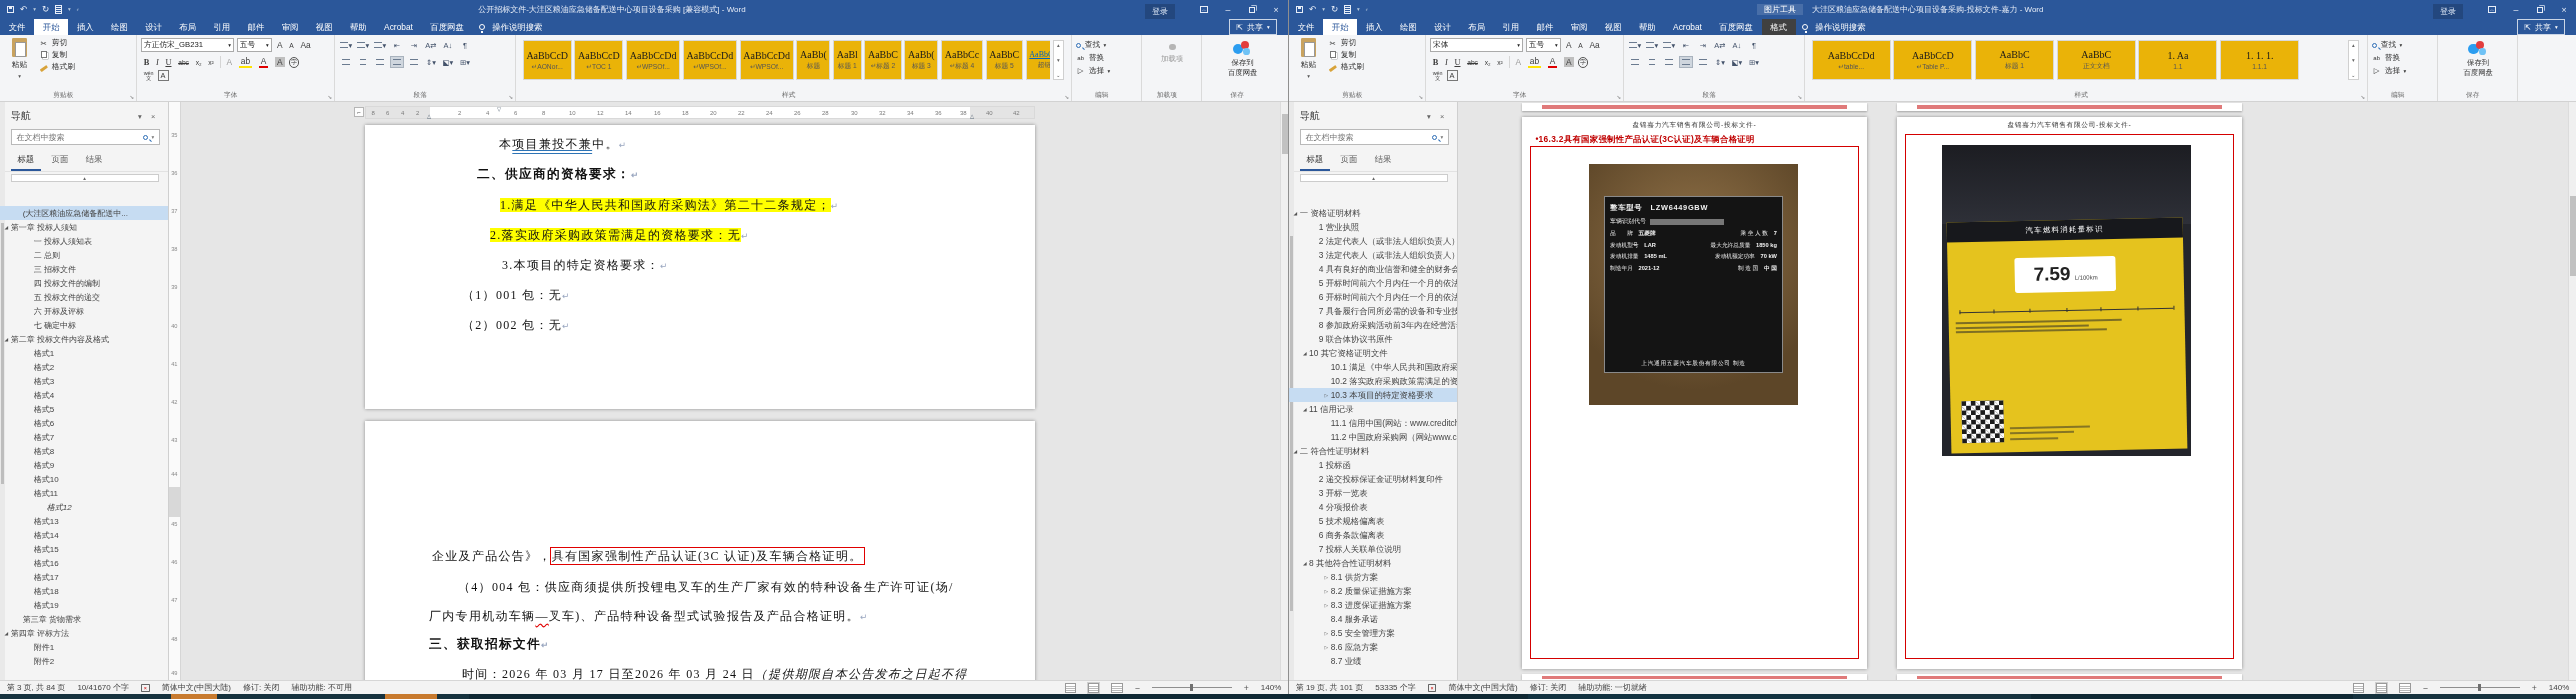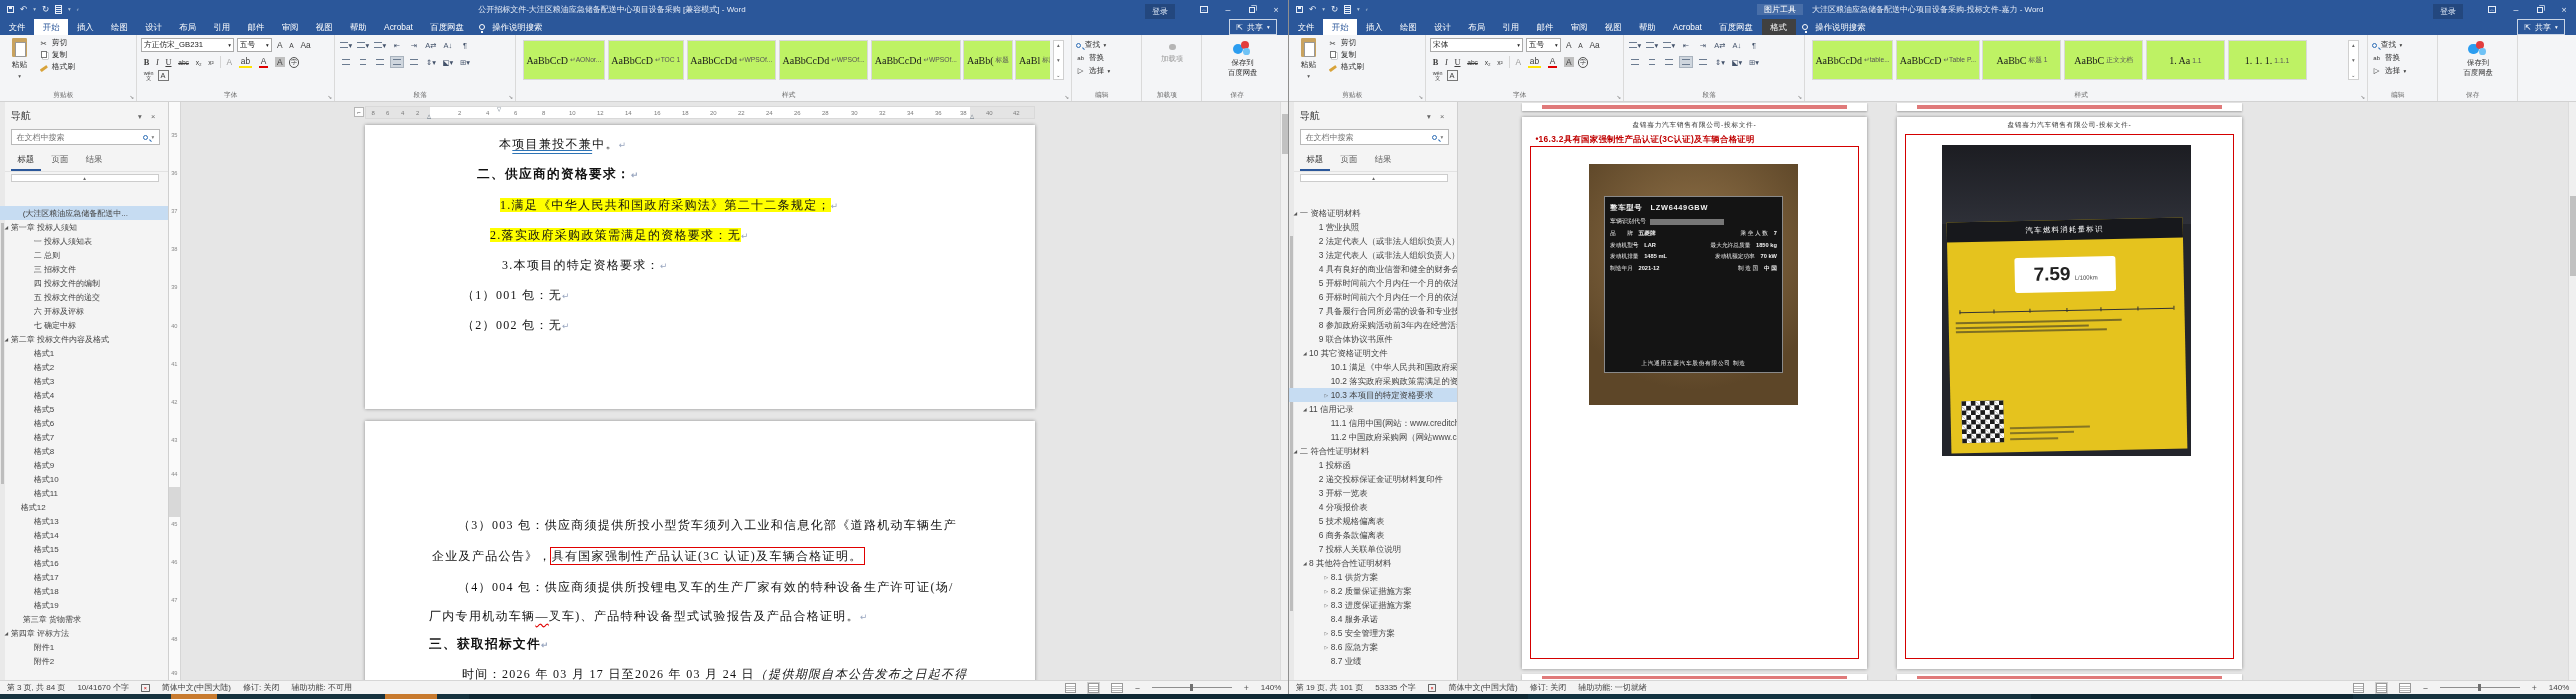--- a/index.html
+++ b/index.html
@@ -57,21 +57,21 @@
   .rbar{display:inline-block;padding:0 2px;border-bottom:2px solid #e00000;line-height:8.7px}
   .shd{background:#bfbfbf;padding:0 2px}
   .circ{width:10.7px;height:10.7px;border:0.7px solid #555;border-radius:50%;display:inline-flex;align-items:center;justify-content:center;font-size:6px}
   .wen{font-size:5.4px;line-height:4.7px;text-align:center}
   .sep{width:0.7px;height:12px;background:#d5d5d5;margin:0 2px}
   .pbtn{width:14px;height:12.7px;display:inline-flex;align-items:center;justify-content:center;font-size:7.4px;color:#44536b;white-space:nowrap}
   .pbtn.on{background:#cfd6de;border:0.7px solid #a8b2bd}
   .bars{width:8.7px;height:6px;background:repeating-linear-gradient(#6b7b90 0 0.7px,transparent 0.7px 2.7px)}
   .bars.c{background:repeating-linear-gradient(#6b7b90 0 0.7px,transparent 0.7px 2.7px);width:6.7px}
   .gallery{display:flex;overflow:hidden;height:42px}
-  .stylecard{flex:none;background:#bef264;border:0.7px solid #d9d9d9;margin:1.3px 0 0 2.7px;padding:1.3px 2.7px;display:flex;flex-direction:row;align-items:center;justify-content:center;gap:2px}
+  .stylecard{flex:none;background:#eab308;border:0.7px solid #d9d9d9;margin:1.3px 0 0 2.7px;padding:1.3px 2.7px;display:flex;flex-direction:column;align-items:center;justify-content:center;gap:2px}
   .sp{font-family:"Liberation Serif",serif;font-size:10px;color:#1a1a1a;white-space:nowrap}
   .sp.link{color:#0563c1;text-decoration:underline;font-size:8px}
   .sl{font-size:6.7px;color:#555;white-space:nowrap}
   .morecol{width:11.4px;margin:1.3px 1.3px 0 2.7px;border:0.7px solid #d0d0d0;background:#fff;display:flex;flex-direction:column;align-items:center;justify-content:space-between;padding:1.3px 0;font-size:5.4px;color:#666}
   .editrows{display:flex;flex-direction:column;gap:2.7px;font-size:7.7px;color:#333;padding-top:2px}
   .lens{width:5.4px;height:5.4px;border:1px solid #2b6cb5;border-radius:50%;position:relative;display:inline-block}
   .lens::after{content:"";position:absolute;left:4.7px;top:4.7px;width:2.7px;height:1px;background:#2b6cb5;transform:rotate(45deg)}
   .addin-dot{width:6.7px;height:6.7px;border-radius:50%;background:#b5b5b5;margin:5.4px auto 4px}
   .gray{color:#9a9a9a}
   .pan{width:20px;height:16px;position:relative;margin:2.7px auto 1.3px}
@@ -518,21 +518,21 @@
           <span class="navlabel">格式9</span>
         </div>
         <div class="navitem" style="height: 14px; padding-left: 25px;">
           <span class="navarrow"></span>
           <span class="navlabel">格式10</span>
         </div>
         <div class="navitem" style="height: 14px; padding-left: 25px;">
           <span class="navarrow"></span>
           <span class="navlabel">格式11</span>
         </div>
-        <div class="navitem" style="height: 14px; padding-left: 12px;">
+        <div class="navitem" style="height: 14px; padding-left: 38px; font-style: italic;">
           <span class="navarrow"></span>
           <span class="navlabel">格式12</span>
         </div>
         <div class="navitem" style="height: 14px; padding-left: 25px;">
           <span class="navarrow"></span>
           <span class="navlabel">格式13</span>
         </div>
         <div class="navitem" style="height: 14px; padding-left: 25px;">
           <span class="navarrow"></span>
           <span class="navlabel">格式14</span>
@@ -609,21 +609,20 @@
       <div class="dline" style="left:134px;top:9.4px"><span>本</span><span class="bdu">项目兼投不兼</span><span>中。</span><span class="pmark">↵</span></div>
       <div class="dline b" style="left:112px;top:39px"><span>二、供应商的资格要求：</span><span class="pmark">↵</span></div>
       <div class="dline" style="left:135px;top:70px"><span class="hl">1.满足《中华人民共和国政府采购法》第二十二条规定；</span><span class="pmark">↵</span></div>
       <div class="dline" style="left:125px;top:100px"><span class="hl">2.落实政府采购政策需满足的资格要求：无</span><span class="pmark">↵</span></div>
       <div class="dline" style="left:137px;top:130px"><span>3.本项目的特定资格要求：</span><span class="pmark">↵</span></div>
       <div class="dline" style="left:97px;top:160px"><span>（1）001 包：无</span><span class="pmark">↵</span></div>
       <div class="dline" style="left:97px;top:190px"><span>（2）002 包：无</span><span class="pmark">↵</span></div>
     </div>
 
     <div class="page" style="left:184px;top:319px;width:670px;height:402px">
-      <div class="dline" style="left:93px;top:94px"><span>（3）003 包：供应商须提供所投小型货车须列入工业和信息化部《道路机动车辆生产</span></div>
       <div class="dline" style="left:67px;top:125px"><span>企业及产品公告》，</span><span class="redbox">具有国家强制性产品认证(3C 认证)及车辆合格证明。</span></div>
       <div class="dline" style="left:93px;top:156px"><span>（4）004 包：供应商须提供所投锂电叉车的生产厂家有效的特种设备生产许可证(场/</span></div>
       <div class="dline" style="left:64px;top:185px"><span>厂内专用机动车辆</span><span class="wavy">—</span><span>叉车)、产品特种设备型式试验报告及产品合格证明。</span><span class="pmark">↵</span></div>
       <div class="dline b" style="left:64px;top:213px"><span>三、获取招标文件</span><span class="pmark">↵</span></div>
       <div class="dline" style="left:97px;top:243px"><span>时间：</span><span class="us">2026 年 03 月 17 日</span><span>至</span><span class="us">2026 年 03 月 24 日</span><span class="us it">（提供期限自本公告发布之日起不得</span></div>
     </div>
 
     <div class="vsb">
         <span class="th" style="top:12px;height:40px"></span>
       </div>

